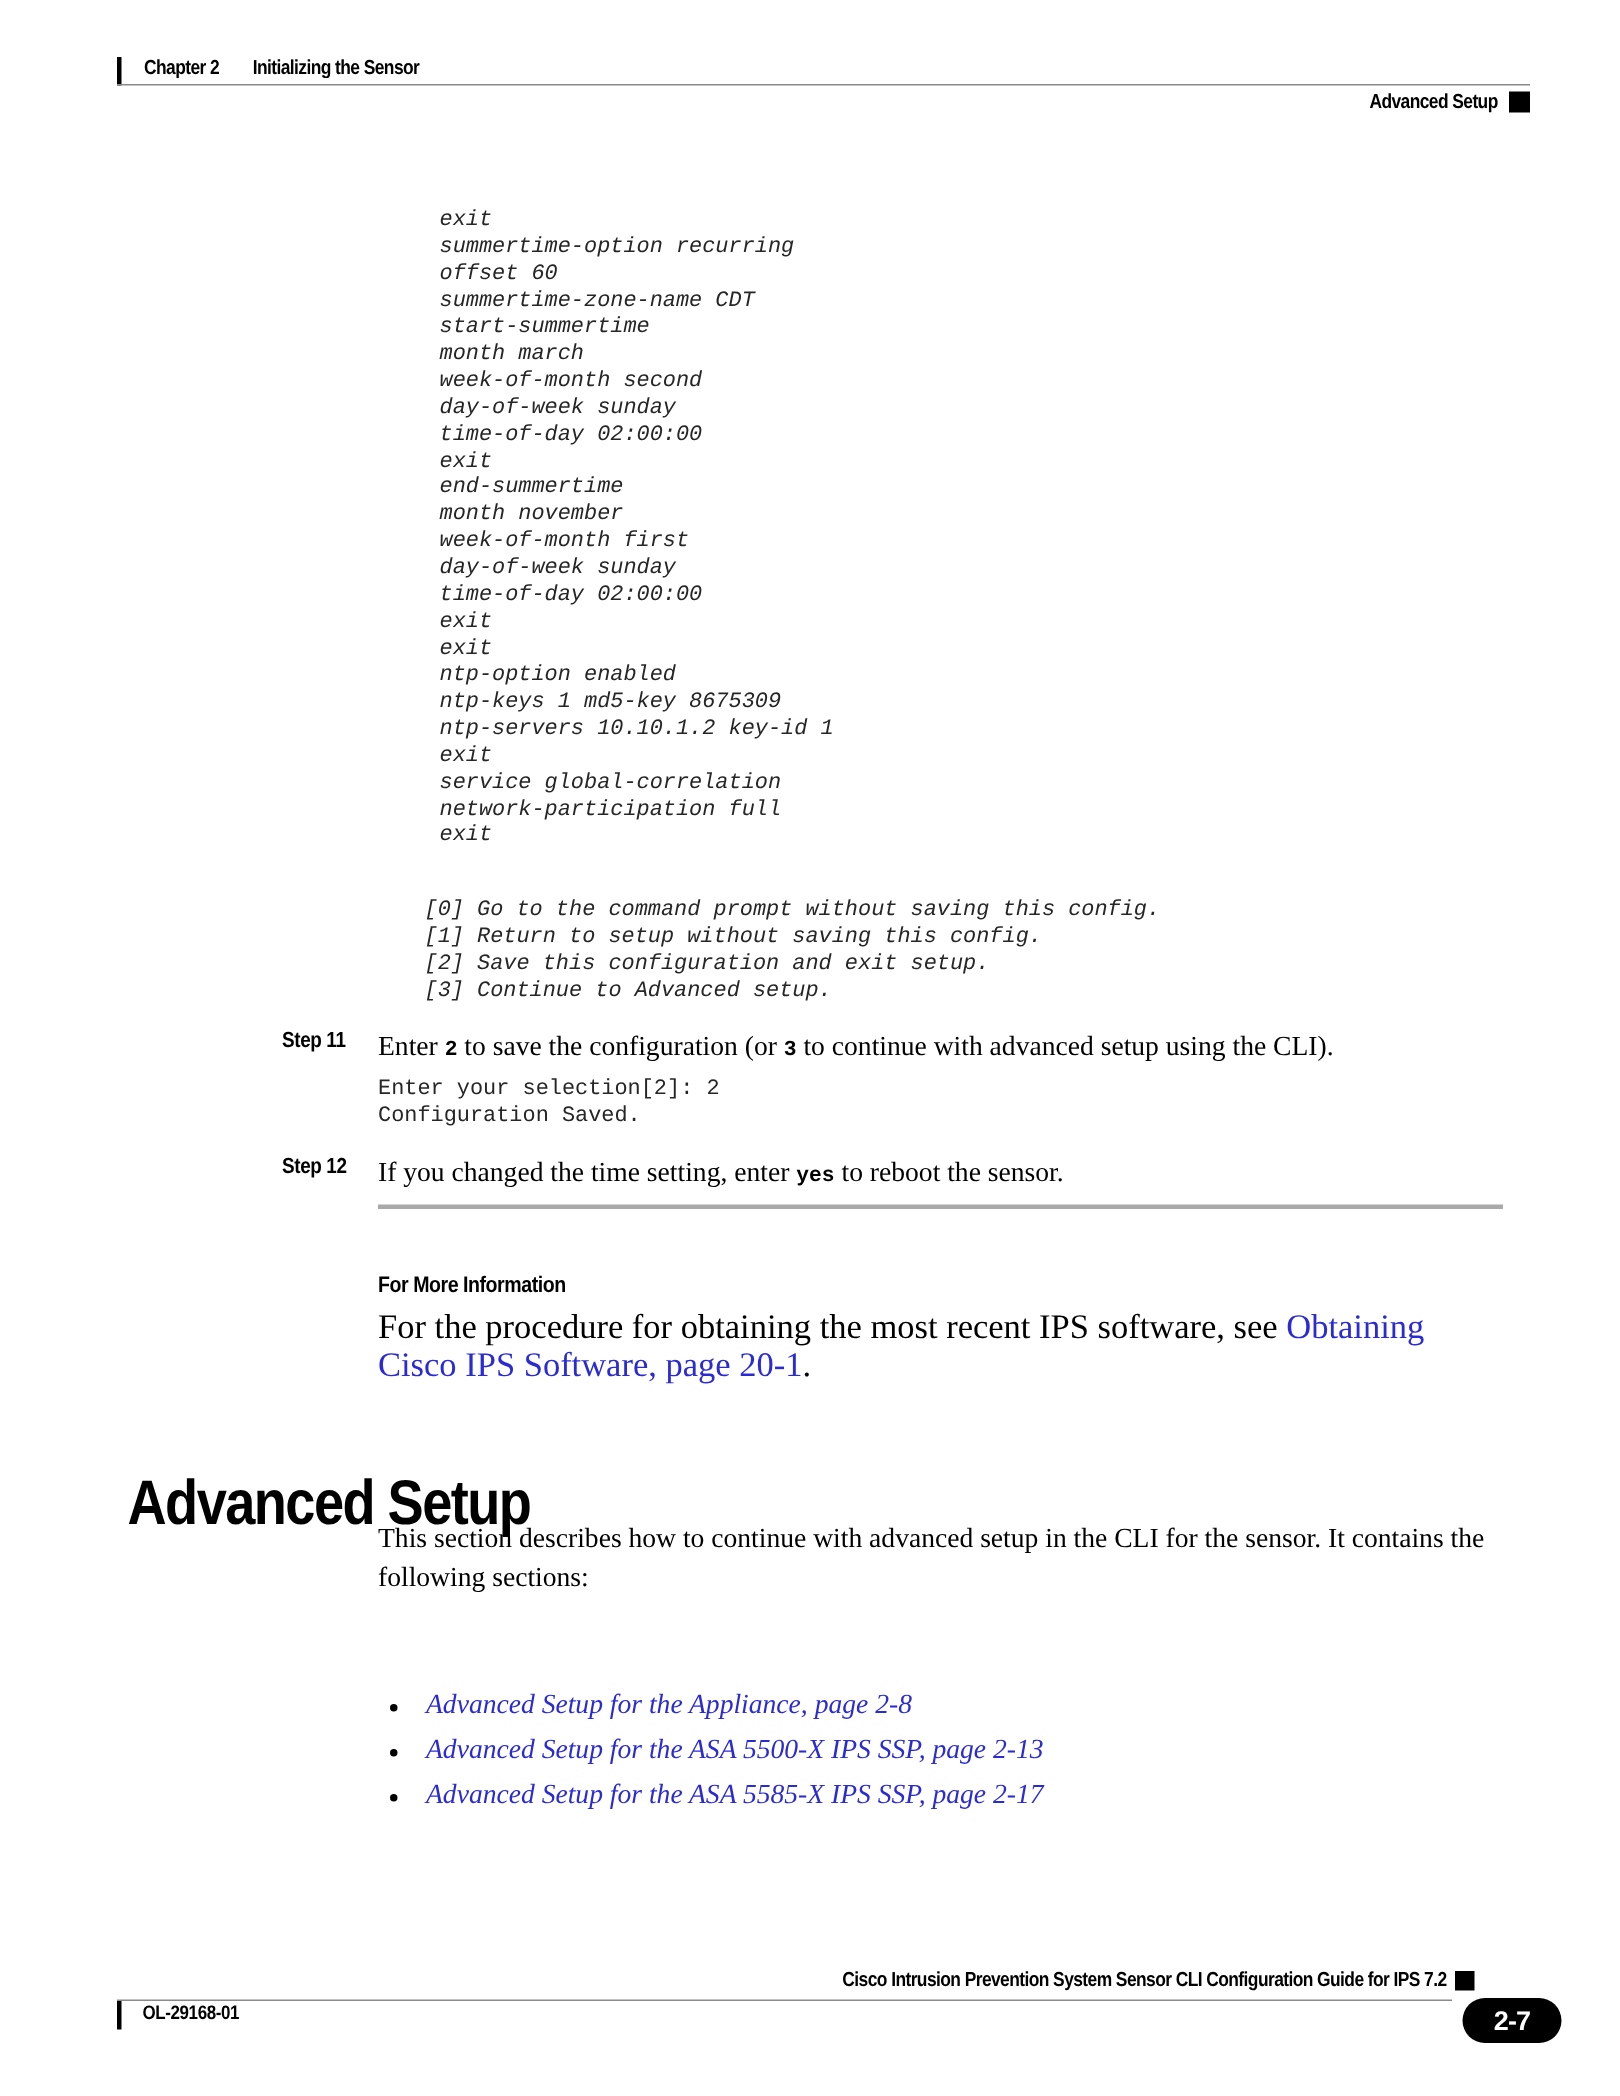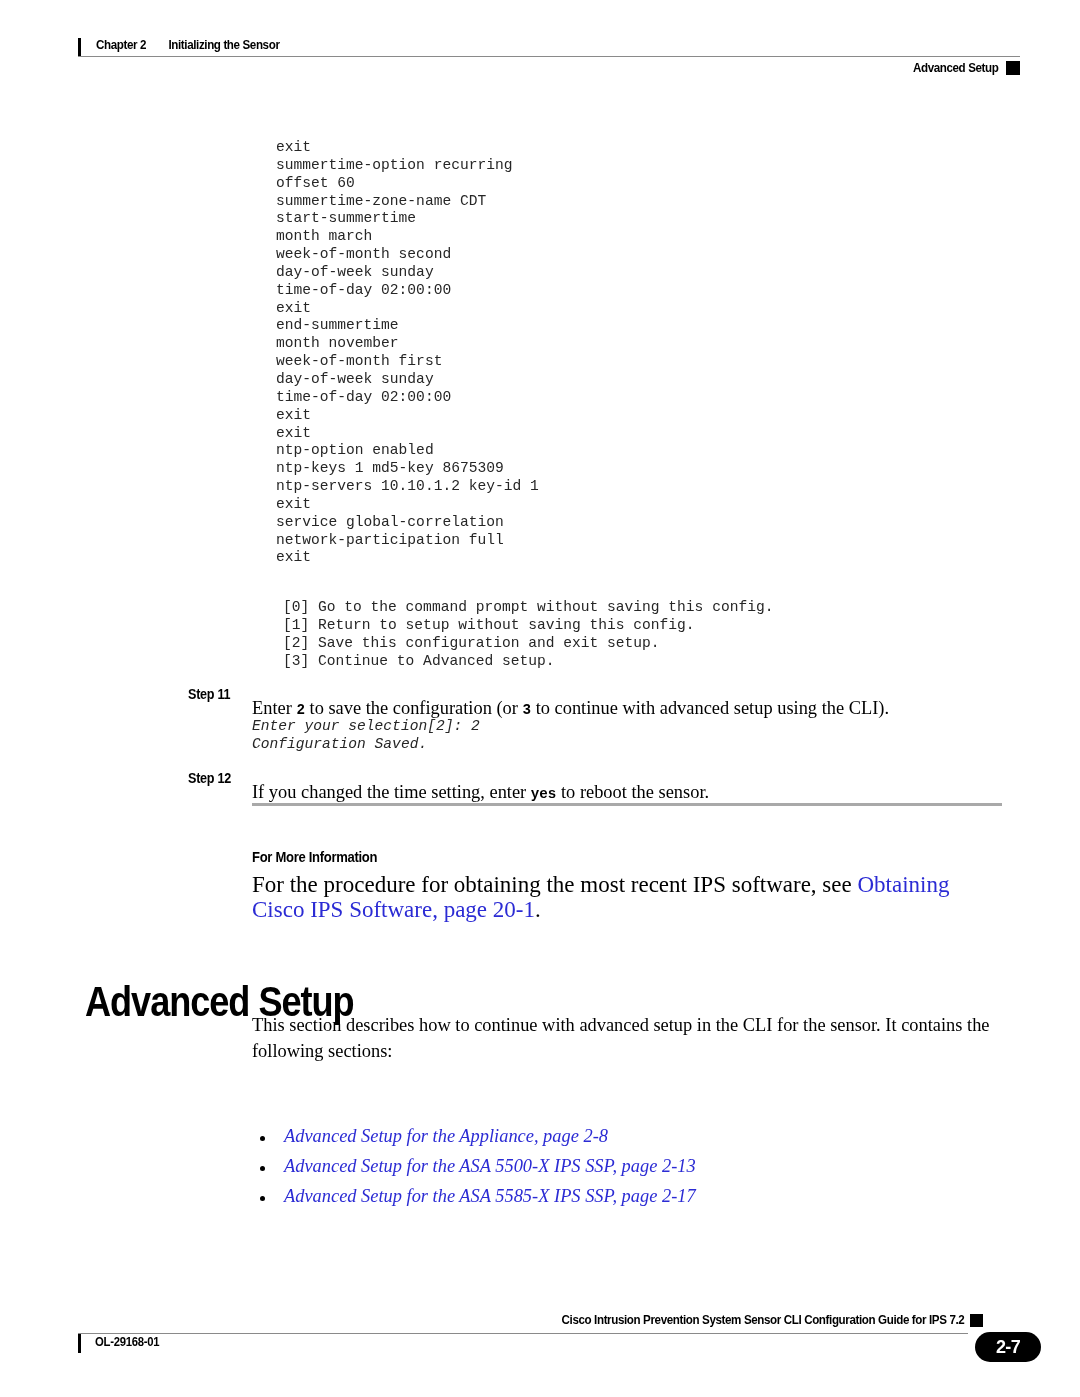--- a/index.html
+++ b/index.html
@@ -87,33 +87,34 @@
     font-size: 14.6px;
     line-height: 17.85px;
     color: #262626;
     margin: 0;
     white-space: pre;
     letter-spacing: 0px;
   }
 
   #code-block-1 {
     position: absolute;
-    left: 276px;
+    left: 293px;
     top: 139px;
+    font-style: italic;
   }
   #code-block-2 {
     position: absolute;
     left: 283px;
     top: 599px;
+    font-style: italic;
   }
   #code-block-3 {
     position: absolute;
     left: 252px;
     top: 718px;
-    font-style: italic;
   }
 
   
   .step-row {
     position: absolute;
     left: 188px;
     width: 820px;
   }
   #step-11 { top: 685px; }
   #step-12 { top: 769px; }
@@ -131,21 +132,20 @@
     white-space: nowrap;
   }
   .step-body {
     position: absolute;
     left: 64px;
     top: 0px;
     width: 756px;
     font-family: "Liberation Serif", serif;
     font-size: 18.4px;
     line-height: 24px;
-    margin-top: 11px;
   }
   code.inline {
     font-family: "Liberation Mono", "DejaVu Sans Mono", monospace;
     font-weight: bold;
     font-size: 14.2px;
   }
 
   
   .section-rule {
     position: absolute;

